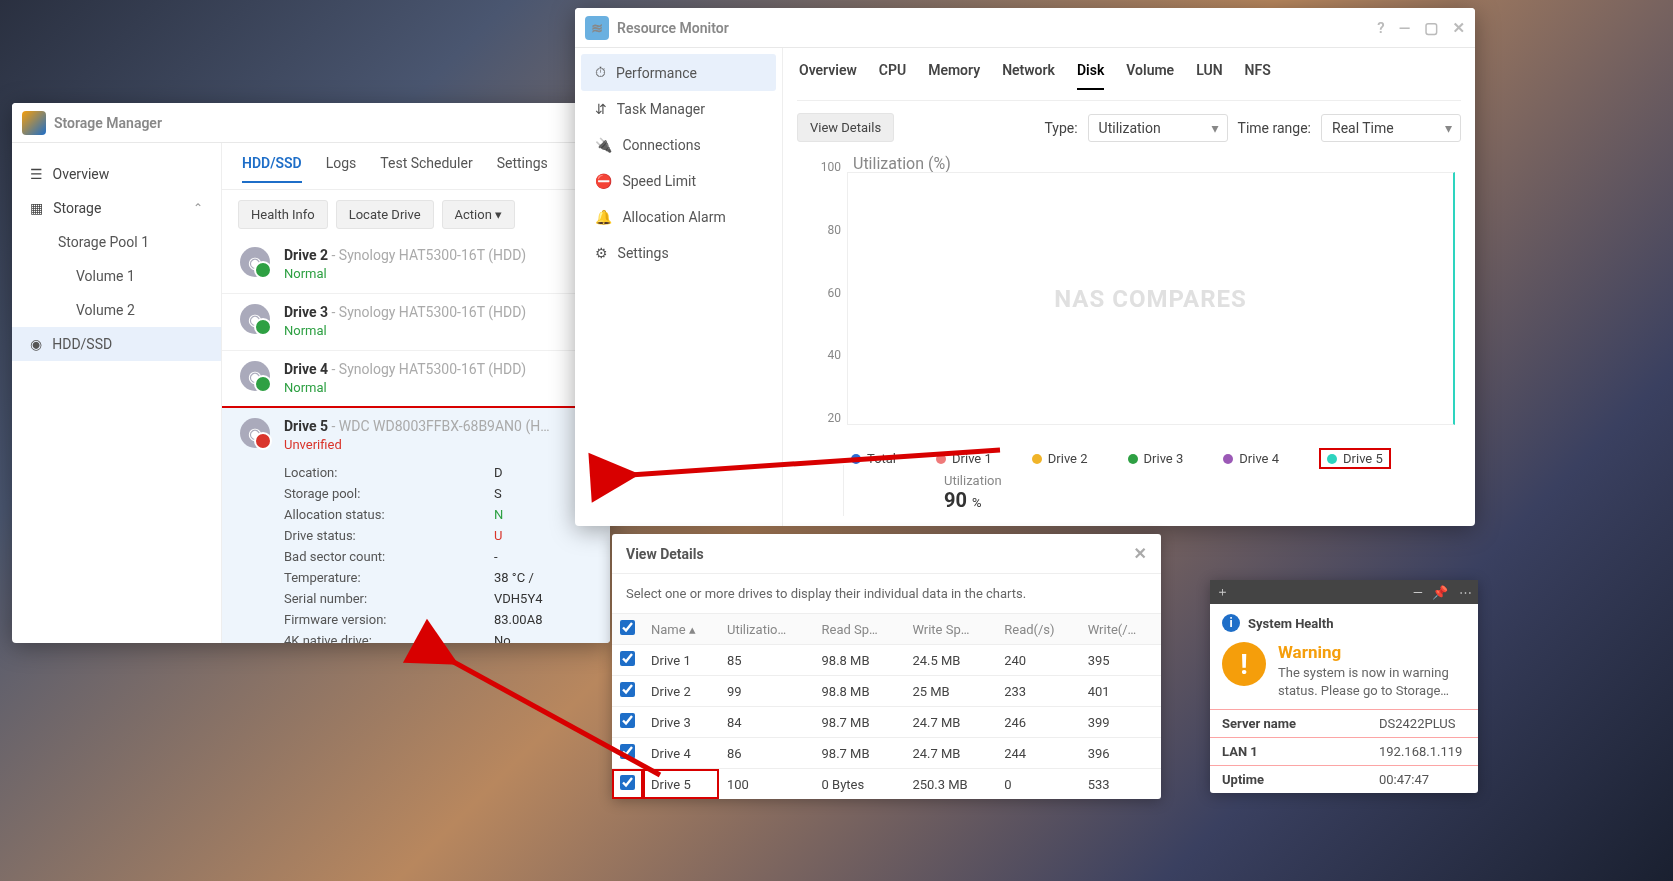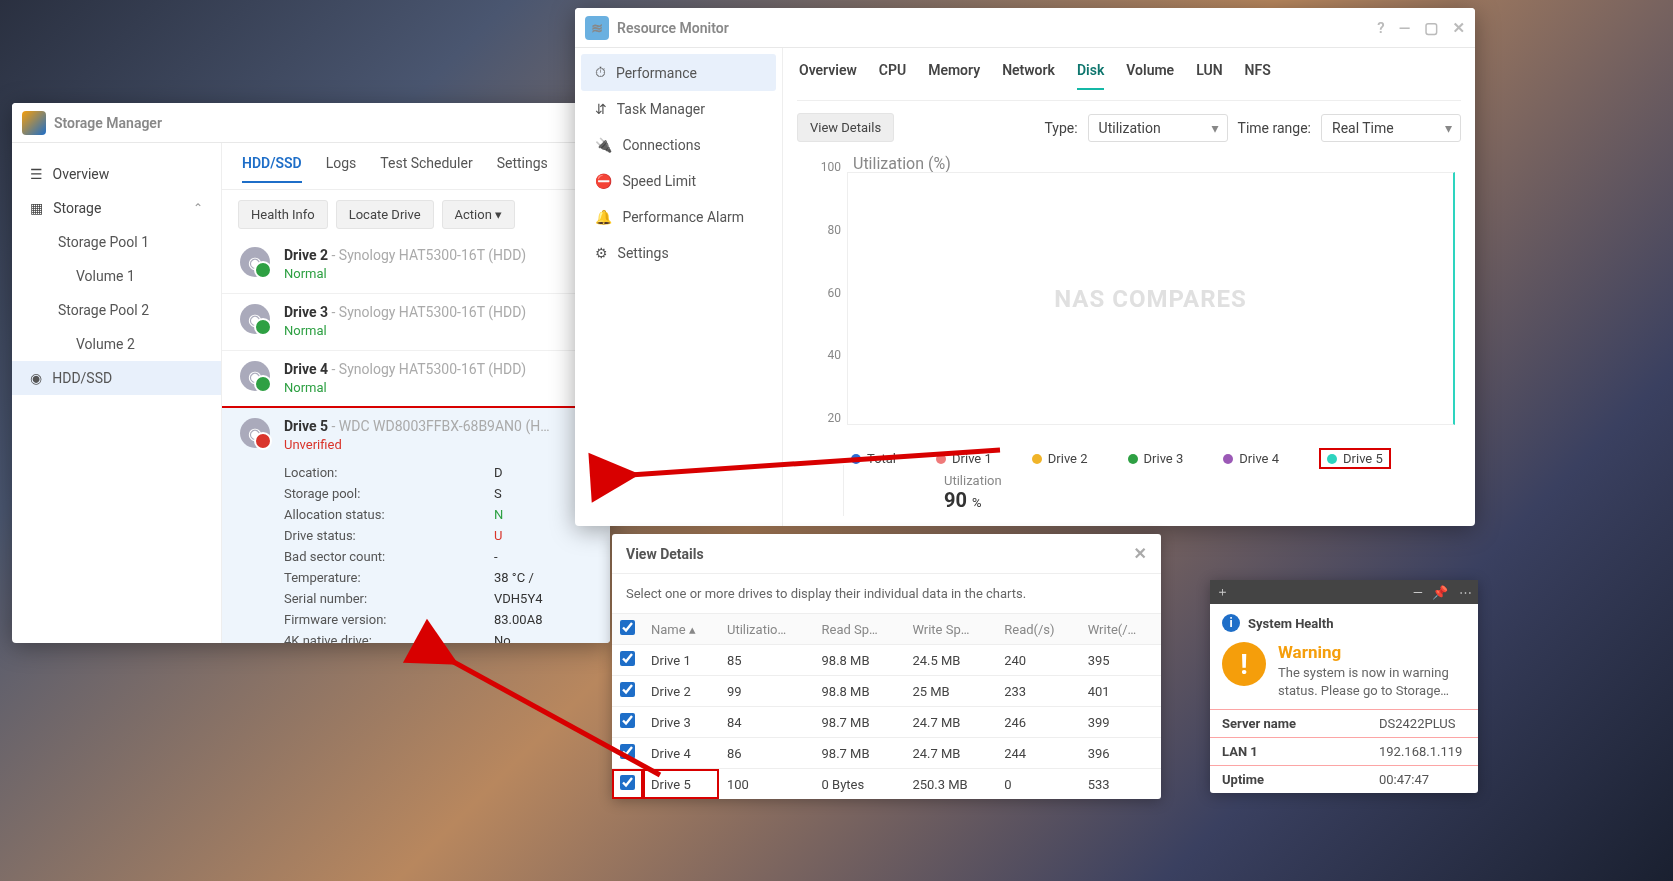--- a/index.html
+++ b/index.html
@@ -44,21 +44,21 @@
 
 #rm { left:575px; top:8px; width:900px; height:518px; }
 #rm .titlebar { background:#fff; }
 #rm-body{display:flex; flex:1; overflow:hidden;}
 #rm-side{width:208px; border-right:1px solid #eee; padding:6px;}
 .rmside-item{display:flex;align-items:center;gap:10px;padding:10px 14px;border-radius:3px;color:#555;cursor:pointer;}
 .rmside-item.active{background:#e8f0fb;}
 #rm-main{flex:1;display:flex;flex-direction:column;padding:0 14px 10px;}
 .rmtabs{display:flex;gap:22px;padding:14px 2px 10px;border-bottom:1px solid #eee;}
 .rmtabs span{cursor:pointer;color:#444;font-weight:600;padding-bottom:10px;}
-.rmtabs span.active{color:#0f766e;border-bottom:2px solid #14b8a6;}
+.rmtabs span.active{color:#000000;border-bottom:2px solid #000000;}
 .rmtoolbar{display:flex;align-items:center;gap:10px;padding:12px 0;}
 .select{border:1px solid #ddd;padding:5px 24px 5px 10px;border-radius:3px;position:relative;min-width:140px;cursor:pointer;}
 .select::after{content:"▾";position:absolute;right:8px;color:#888;}
 .chartbox{flex:1;position:relative;padding-left:50px;padding-top:6px;}
 .y-axis{position:absolute;left:0;top:6px;bottom:40px;width:44px;display:flex;flex-direction:column;justify-content:space-between;text-align:right;color:#888;font-size:12px;}
 .plot{position:absolute;left:50px;right:6px;top:18px;bottom:40px;border:1px solid #eee;border-right:2px solid #2dd4bf;}
 .charttitle{position:absolute;left:56px;top:0;font-size:16px;color:#888;}
 .legend{position:absolute;left:54px;right:0;bottom:-4px;display:flex;flex-wrap:wrap;gap:6px 40px;font-size:13px;}
 .legend div{display:flex;align-items:center;gap:6px;}
 .ldot{width:10px;height:10px;border-radius:50%;}
@@ -117,23 +117,20 @@
           <span>▦</span>
           <span>Storage</span>
           <span class="chev">⌃</span>
         </div>
       <div class="sideitem sub">
           <span>Storage Pool 1</span>
         </div>
       <div class="sideitem sub" style="padding-left:64px">
           <span>Volume 1</span>
         </div>
-      <div class="sideitem sub">
-          <span>Storage Pool 2</span>
-        </div>
       <div class="sideitem sub" style="padding-left:64px">
           <span>Volume 2</span>
         </div>
       <div class="sideitem active">
           <span>◉</span>
           <span>HDD/SSD</span>
         </div>
     </div>
     <div id="sm-main">
       <div class="tabrow">
@@ -246,21 +243,21 @@
       <div class="rmside-item">
           <span>🔌</span>
           <span>Connections</span>
         </div>
       <div class="rmside-item">
           <span>⛔</span>
           <span>Speed Limit</span>
         </div>
       <div class="rmside-item">
           <span>🔔</span>
-          <span>Performance Alarm</span>
+          <span>Allocation Alarm</span>
         </div>
       <div class="rmside-item">
           <span>⚙</span>
           <span>Settings</span>
         </div>
     </div>
     <div id="rm-main">
       <div class="rmtabs">
         <span>Overview</span>
         <span>CPU</span>

